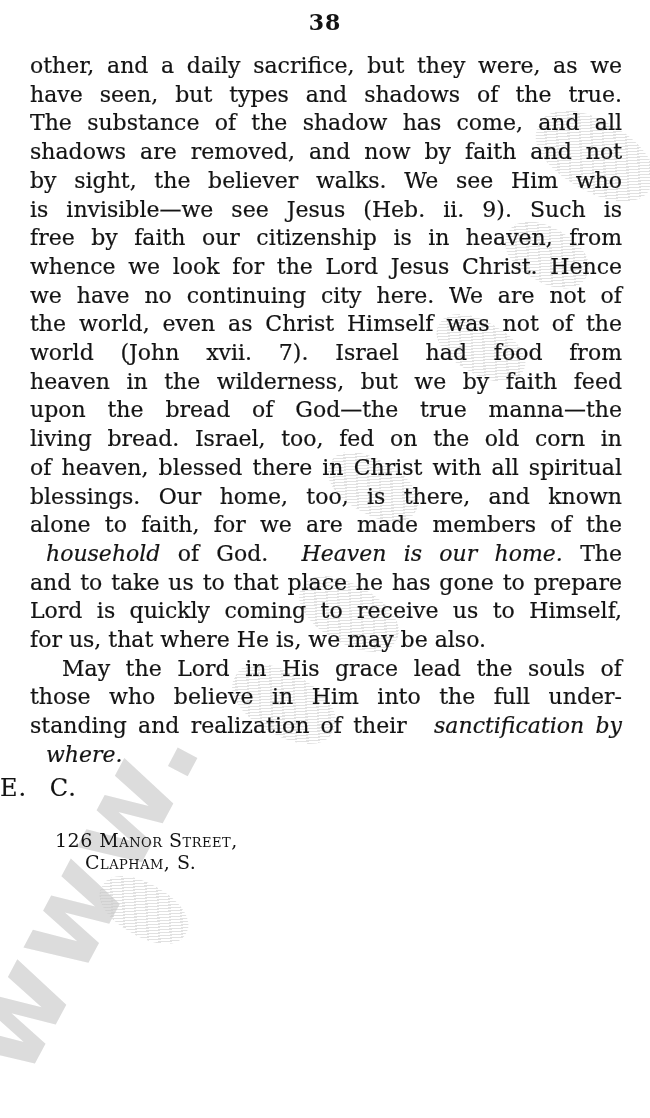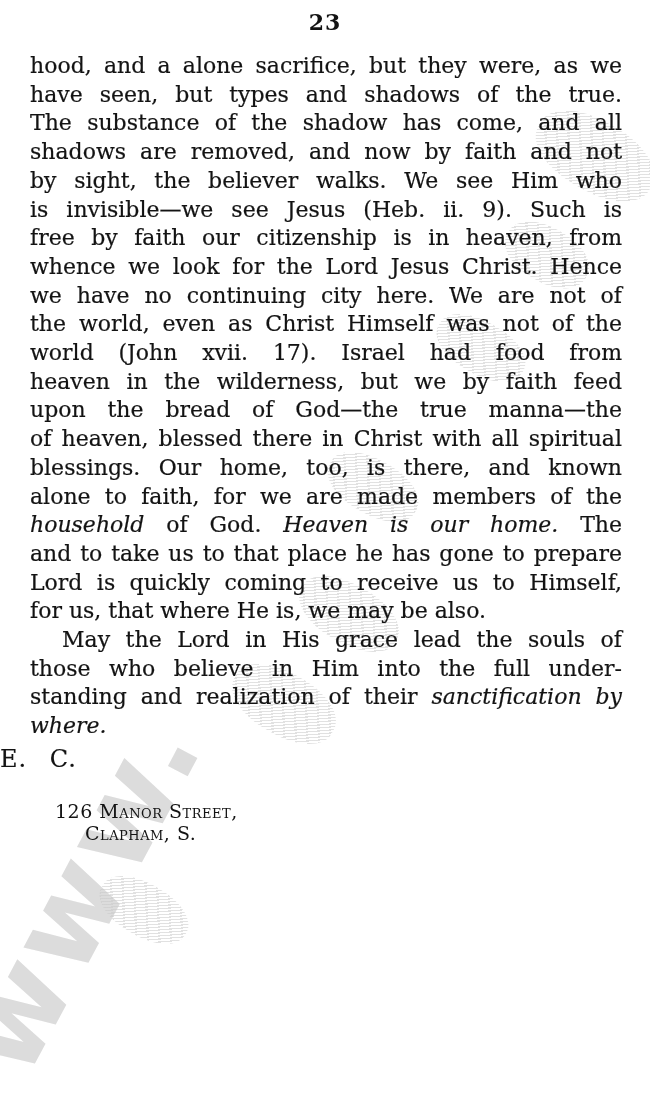--- a/index.html
+++ b/index.html
@@ -67,21 +67,21 @@
     font-size: 22px;
     line-height: 28.7px;
     -webkit-text-stroke: 0.2px #131313;
   }
   .line {
     text-align: justify;
     text-align-last: justify;
   }
   .line.last { text-align-last: auto; }
   .para.indent .line:first-child { text-indent: 32px; }
-  .line em { font-style: italic; }
+  .line em { font-style: italic; margin-left: 16px; }
 
   .signature {
     position: relative;
     z-index: 2;
     margin: 4px 62px 0 0;
     text-align: left;
     font-size: 24px;
     word-spacing: 14px;
     letter-spacing: 1px;
     -webkit-text-stroke: 0.2px #131313;
@@ -108,37 +108,38 @@
     <div class="wm-text" style="color: rgb(214, 214, 214);">www.</div>
     <div class="wm-blob wm-b7"></div>
     <div class="wm-blob wm-b1"></div>
     <div class="wm-blob wm-b2"></div>
     <div class="wm-blob wm-b3"></div>
     <div class="wm-blob wm-b4"></div>
     <div class="wm-blob wm-b5"></div>
     <div class="wm-blob wm-b6"></div>
   </div>
 
-  <div class="page-number">23</div>
+  <div class="page-number">38</div>
 
   <main class="body-text" id="body-text">
       <div class="para">
-        <div class="line"><span>hood, and a alone sacrifice, but they were, as we</span></div>
+        <div class="line"><span>other, and a daily sacrifice, but they were, as we</span></div>
         <div class="line"><span>have seen, but types and shadows of the true.</span></div>
         <div class="line"><span>The substance of the shadow has come, and all</span></div>
         <div class="line"><span>shadows are removed, and now by faith and not</span></div>
         <div class="line"><span>by sight, the believer walks.  We see Him who</span></div>
         <div class="line"><span>is invisible—we see Jesus (Heb. ii. 9).  Such is</span></div>
         <div class="line"><span>free by faith our citizenship is in heaven, from</span></div>
         <div class="line"><span>whence we look for the Lord Jesus Christ.  Hence</span></div>
         <div class="line"><span>we have no continuing city here.  We are not of</span></div>
         <div class="line"><span>the world, even as Christ Himself was not of the</span></div>
-        <div class="line"><span>world (John xvii. 17).  Israel had food from</span></div>
+        <div class="line"><span>world (John xvii. 7).  Israel had food from</span></div>
         <div class="line"><span>heaven in the wilderness, but we by faith feed</span></div>
         <div class="line"><span>upon the bread of God—the true manna—the</span></div>
+        <div class="line"><span>living bread.  Israel, too, fed on the old corn in</span></div>
         <div class="line"><span>of heaven, blessed there in Christ with all spiritual</span></div>
         <div class="line"><span>blessings.  Our home, too, is there, and known</span></div>
         <div class="line"><span>alone to faith, for we are made members of the</span></div>
         <div class="line"><em>household</em><span> of God.  </span><em>Heaven is our home.</em><span>  The</span></div>
         <div class="line"><span>and to take us to that place he has gone to prepare</span></div>
         <div class="line"><span>Lord is quickly coming to receive us to Himself,</span></div>
         <div class="line last"><span>for us, that where He is, we may be also.</span></div>
       </div>
       <div class="para indent">
         <div class="line"><span>May the Lord in His grace lead the souls of</span></div>

